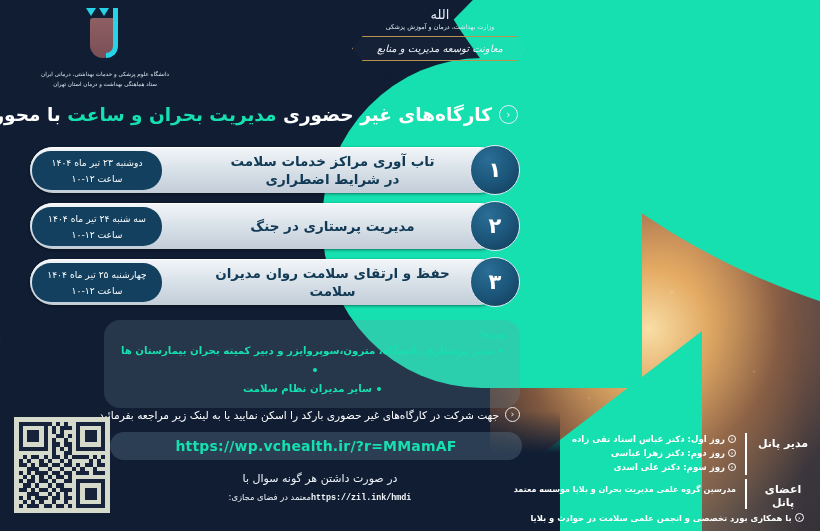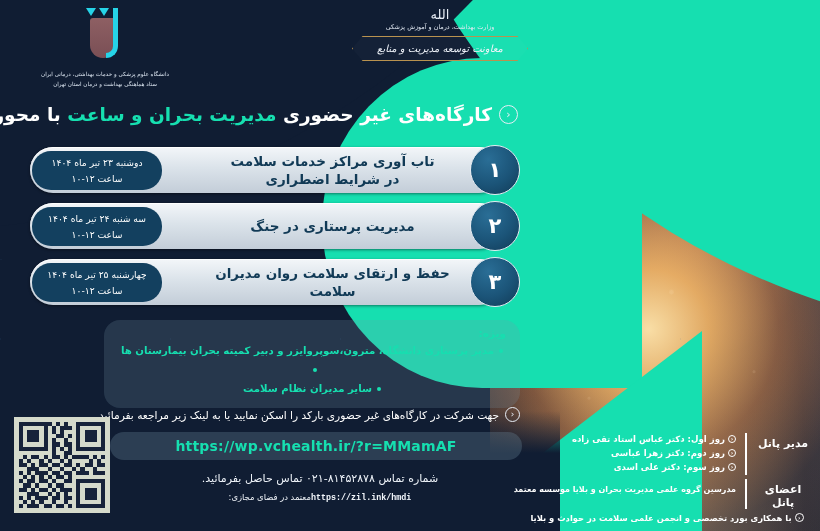--- a/index.html
+++ b/index.html
@@ -397,21 +397,21 @@
   <div class="cta-row">
     <span class="chev">‹</span>
     <span class="cta-text">جهت شرکت در کارگاه‌های غیر حضوری بارکد را اسکن نمایید یا به لینک زیر مراجعه بفرمائید</span>
   </div>
 
   <div class="link-pill">
     <span class="lnk">https://wp.vchealth.ir/?r=MMamAF</span>
   </div>
 
   <div class="contact">
-    <div class="contact-l2">شماره تماس ۸۱۴۵۲۸۷۸-۰۲۱ تماس حاصل بفرمائید.</div>
+    <div class="contact-l1">در صورت داشتن هر گونه سوال با</div>
     <div class="contact-l3">
       <span class="u">https://zil.ink/hmdi</span><span>معتمد در فضای مجازی:</span>
     </div>
   </div>
 
   <div class="qr">
     <div class="qr-grid" id="qr-grid">
         <i></i>
         <i></i>
         <i></i>

